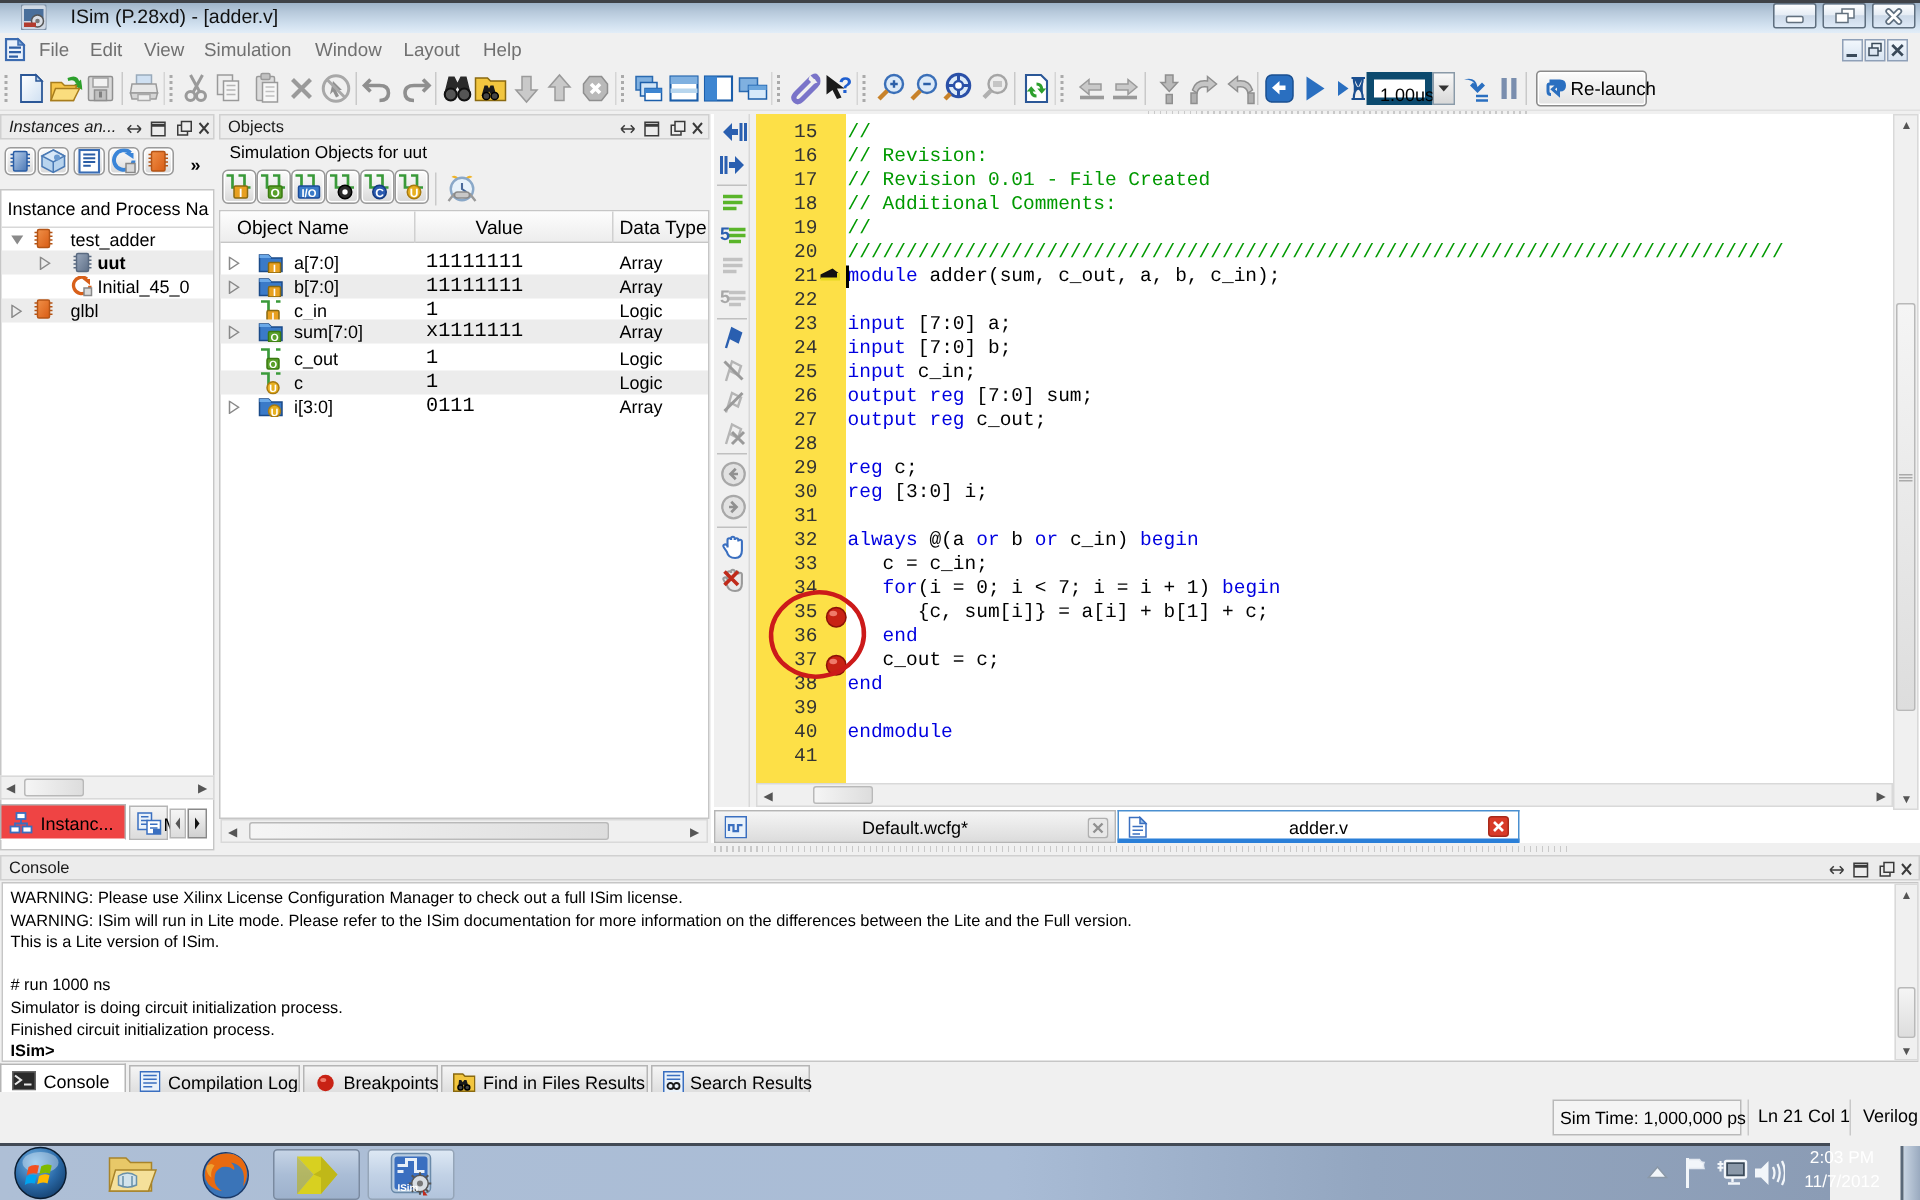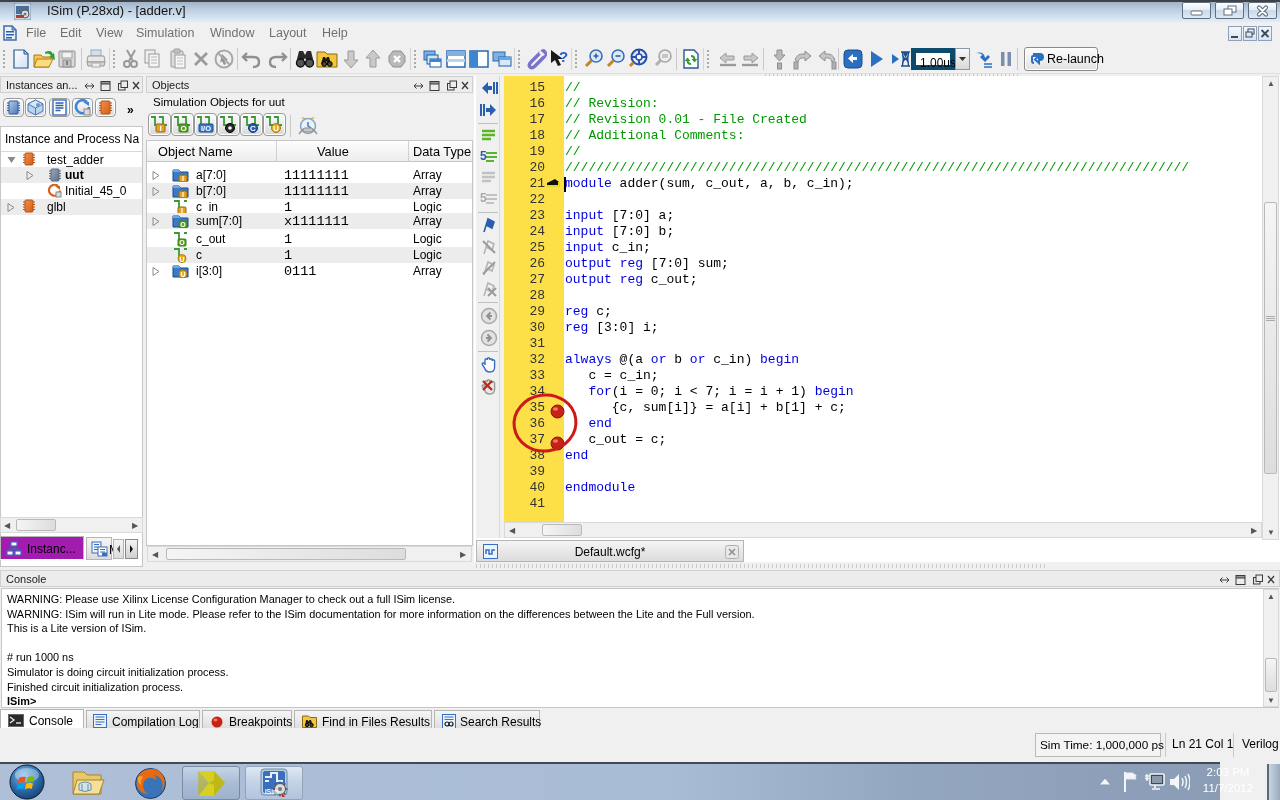--- a/index.html
+++ b/index.html
@@ -375,21 +375,21 @@
 <div class="abs" style="left:1024px;top:3px;width:74px;height:24px;border:1px solid #8a8a8a;border-radius:3px;background:linear-gradient(#fcfcfc,#e2e2e2);box-shadow:inset 0 0 0 1px #fff;">
 <svg style="position:absolute;left:4px;top:3px;" width="17" height="17" viewBox="0 0 17 17">
         <path d="M4 3 h7 q3 0 3 3 t-3 3 h-1 v3 l-4 -3.5 l4 -3.5 v2 h1 q1 0 1 -1 t-1 -1 h-7 q-1 0 -1 1 v4 q0 2 2 2" fill="none" stroke="#2a6fc0" stroke-width="2"></path>
       </svg>
 <div style="position:absolute;left:22px;top:4px;font-size:12.5px;color:#000;white-space:nowrap;">Re-launch</div>
 </div>
 </div>
 <div class="abs" id="dotband"></div>
 
 <div class="abs" id="instances">
-  <div class="ptitle" style="width:143px;">Instances an...</div>
+  <div class="ptitle" style="width:143px;font-style:italic;">Instances an...</div>
   <div class="dockicons" style="left:83px;top:4px;">
       <svg width="58" height="12" viewBox="0 0 58 12">
         <g stroke="#3a3a3a" fill="none">
           <path d="M2 6 h9 M2 6 l2.5 -2.5 M2 6 l2.5 2.5 M11 6 l-2.5 -2.5 M11 6 l-2.5 2.5"></path>
           <rect x="18" y="1.5" width="9" height="9"></rect>
           <path d="M18 3 h9 M18 4 h9" stroke-width="1"></path>
           <rect x="35.5" y="3.5" width="6.5" height="6.5"></rect>
           <rect x="38" y="1" width="6.5" height="6.5" fill="#ececec"></rect>
           <path d="M50 2 l6 7 M56 2 l-6 7" stroke-width="1.3"></path>
         </g>
@@ -482,21 +482,21 @@
           </g>
         </svg>
         <span style="position:absolute;left:46px;top:1px;">glbl</span>
       </div>
   </div>
   <div class="abs sb" style="left:0;top:441px;width:143px;height:16px;"></div>
   <div class="abs sbthumb" style="left:16px;top:443px;width:40px;height:12px;"></div>
   <div class="arr" style="left:4px;top:445px;">◀</div>
   <div class="arr" style="left:132px;top:445px;">▶</div>
 
-  <div class="tab tabactive" style="left:0px;top:460px;width:84px;height:24px;background:#a21caf;">
+  <div class="tab tabactive" style="left:0px;top:460px;width:84px;height:24px;background:#ef4444;">
     <svg style="position:absolute;left:5px;top:4px;" width="16" height="16" viewBox="0 0 16 16">
         <rect x="5" y="1" width="6" height="4" fill="#fff" stroke="#3a6fc0" stroke-width="1.2"></rect>
         <rect x="1" y="10" width="6" height="4" fill="#fff" stroke="#3a6fc0" stroke-width="1.2"></rect>
         <rect x="9" y="10" width="6" height="4" fill="#fff" stroke="#3a6fc0" stroke-width="1.2"></rect>
         <path d="M8 5 v3 M4 10 v-2 h8 v2" fill="none" stroke="#3a6fc0" stroke-width="1.2"></path>
       </svg>
     <span style="position:absolute;left:26px;top:5px;">Instanc...</span>
   </div>
   <div class="tab" style="left:86px;top:461px;width:26px;height:23px;">
     <svg style="position:absolute;left:4px;top:3px;" width="17" height="16" viewBox="0 0 17 16">
@@ -836,20 +836,32 @@
 
   <div class="tab" style="left:2px;top:464px;width:268px;height:22px;">
     <svg style="position:absolute;left:6px;top:3px;" width="15" height="15">
         <rect x="0.5" y="0.5" width="14" height="14" fill="#eaf2fa" stroke="#3a6fc0"></rect>
         <path d="M3 10 v-4 h3 v4 h3 v-4 h3" fill="none" stroke="#3a6fc0" stroke-width="1.5"></path>
       </svg>
     <div style="position:absolute;left:0;top:4px;width:100%;text-align:center;">Default.wcfg*</div>
     <svg style="position:absolute;left:248px;top:4px;" width="14" height="14">
         <rect x="0.5" y="0.5" width="13" height="13" rx="2" fill="#e8e8e8" stroke="#b0b0b0"></rect>
         <path d="M4 4 l6 6 M10 4 l-6 6" stroke="#909090" stroke-width="1.6"></path>
+      </svg>
+  </div>
+  <div class="tab tabactive" style="left:271px;top:464px;width:268px;height:22px;border:1px solid #4a8fd0;border-bottom:3px solid #2a7fd8;">
+    <svg style="position:absolute;left:6px;top:3px;" width="13" height="15">
+        <path d="M1 1 h7 l4 4 v9 h-11 z" fill="#fff" stroke="#3a6fc0"></path>
+        <path d="M8 1 l4 4 h-4 z" fill="#9ec1e8" stroke="#3a6fc0"></path>
+        <path d="M3 7 h7 M3 9.5 h7 M3 12 h5" stroke="#3a6fc0"></path>
+      </svg>
+    <div style="position:absolute;left:0;top:4px;width:100%;text-align:center;">adder.v</div>
+    <svg style="position:absolute;left:246px;top:3px;" width="14" height="14">
+        <rect x="0.5" y="0.5" width="13" height="13" rx="2" fill="#d83a28" stroke="#a82a1a"></rect>
+        <path d="M4 4 l6 6 M10 4 l-6 6" stroke="#fff" stroke-width="1.8"></path>
       </svg>
   </div>
 </div>
 
 <div class="abs" style="left:476px;top:564px;width:570px;height:4px;background:repeating-linear-gradient(90deg,#c9c9c9 0 1px, transparent 1px 4px);"></div>
 
 <div class="abs" id="console">
   <div class="ptitle" style="width:1280px;">Console</div>
   <div class="dockicons" style="left:1218px;top:4px;">
       <svg width="58" height="12" viewBox="0 0 58 12">

